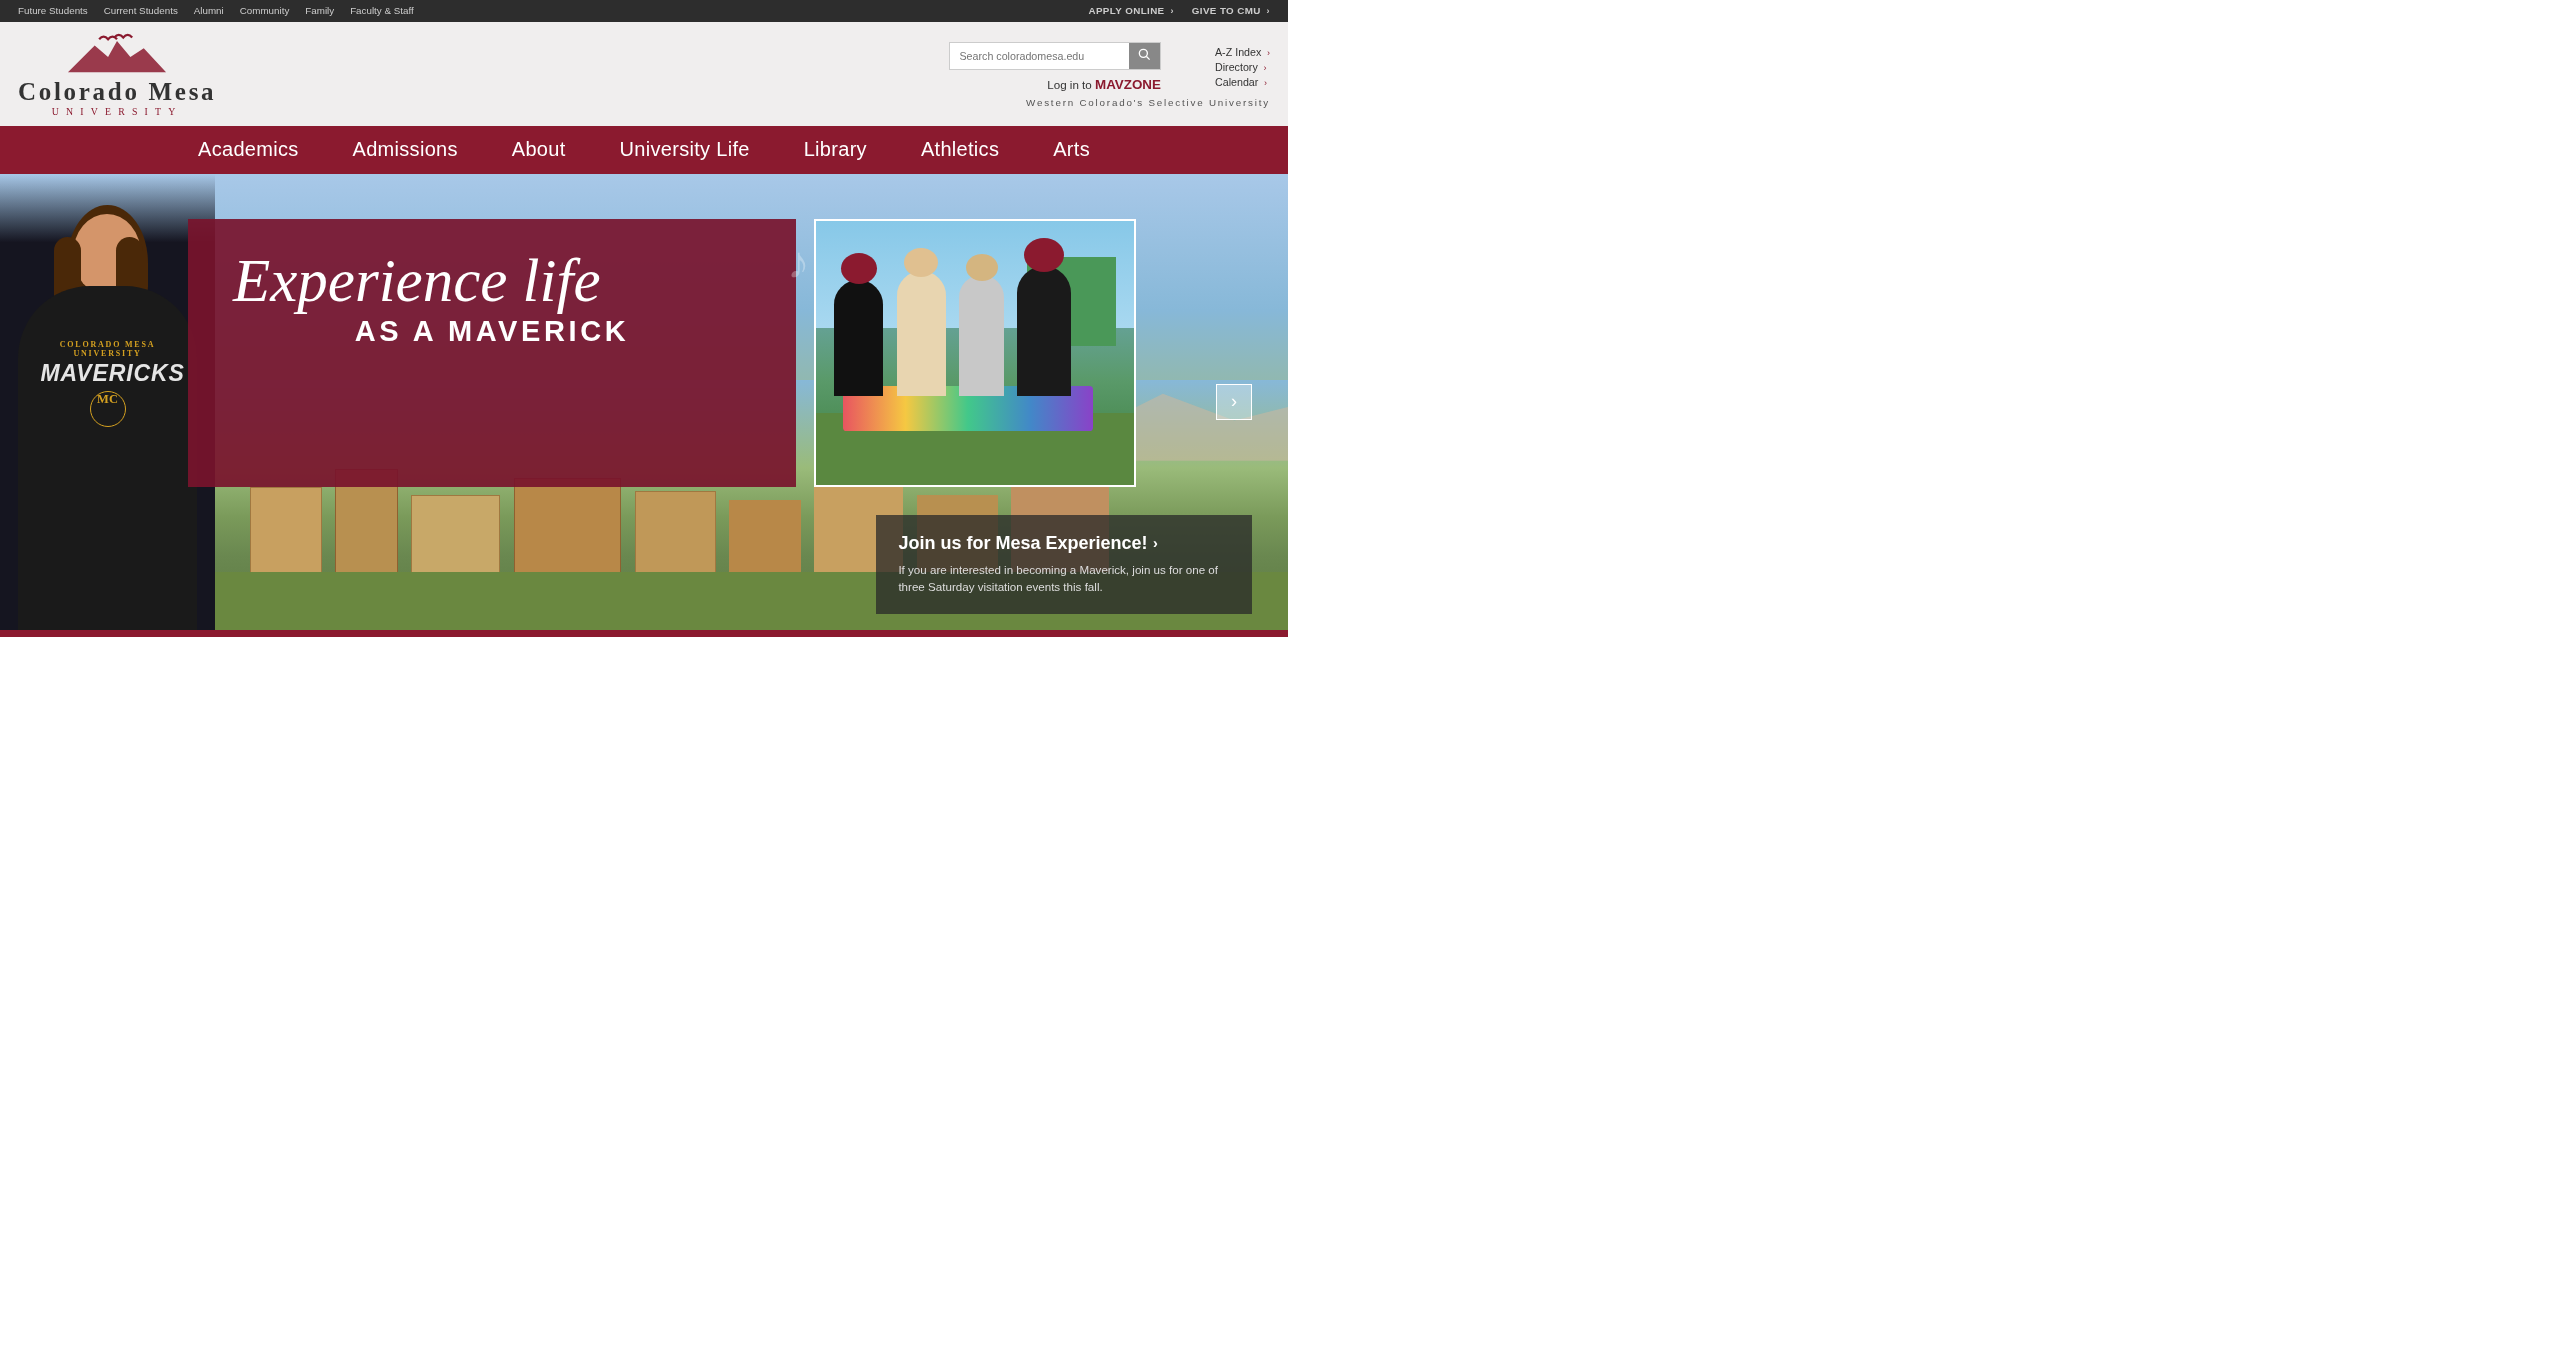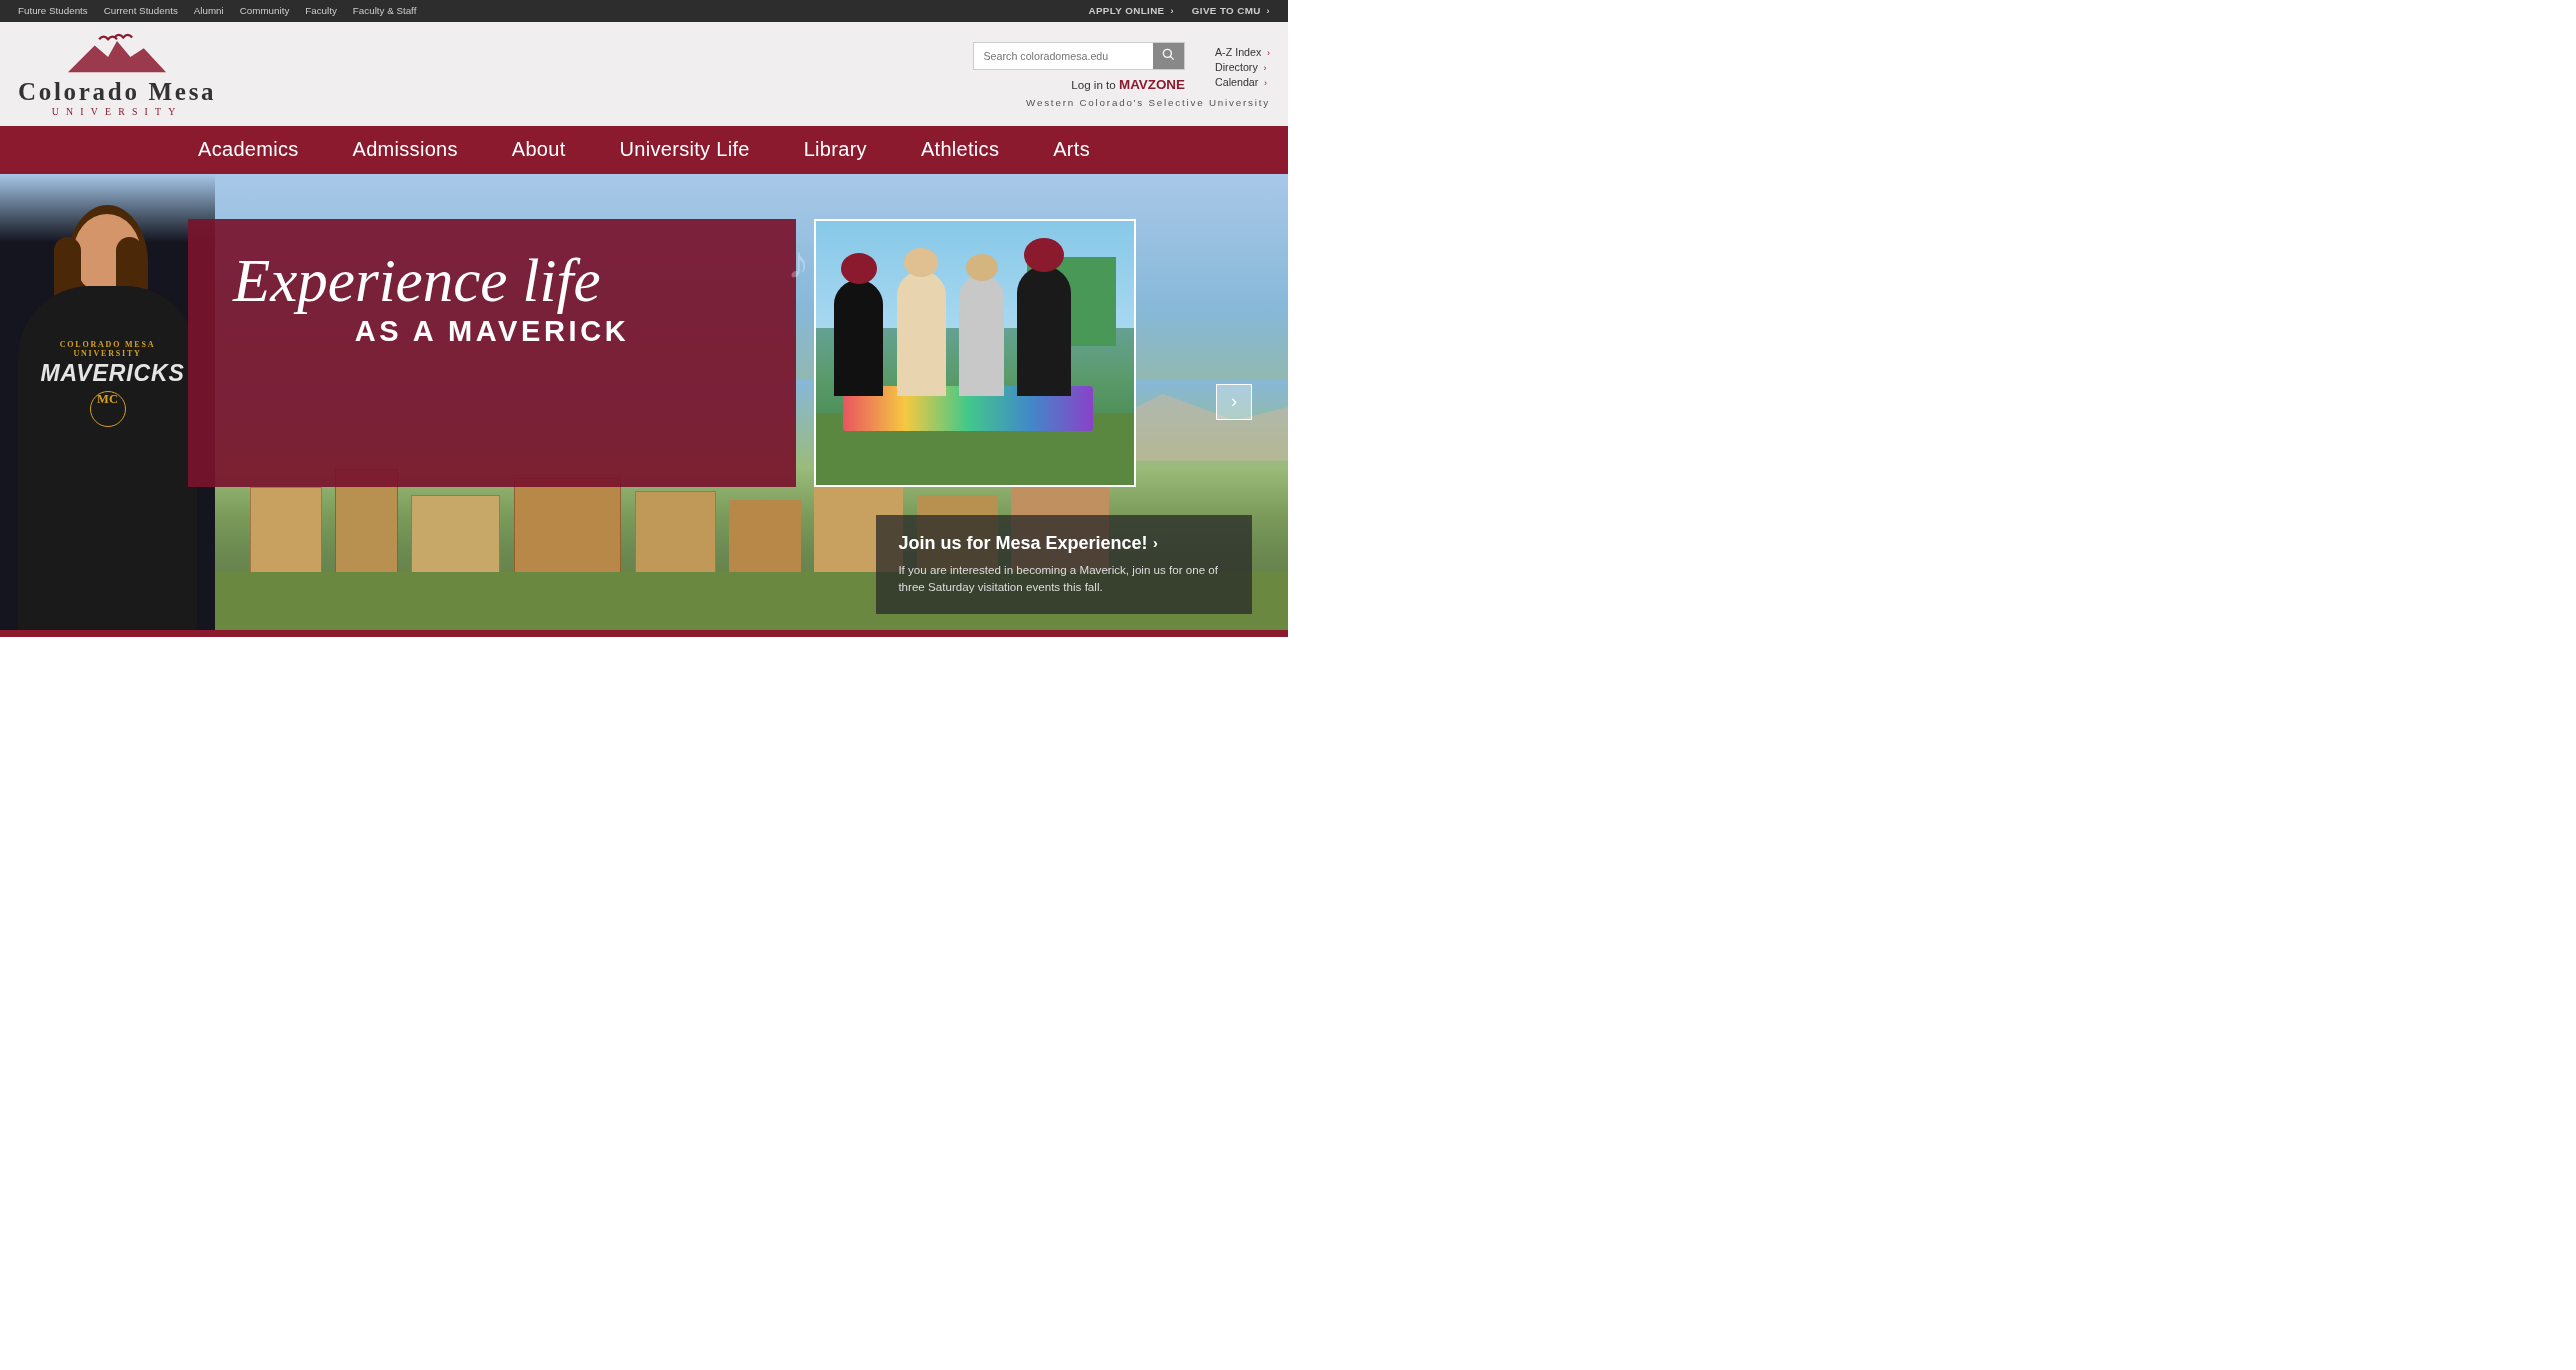--- a/index.html
+++ b/index.html
@@ -65,21 +65,21 @@
     }
     .search-box button {
       background: #888;
       border: none;
       padding: 5.4px 9px;
       cursor: pointer;
       color: white;
     }
     .util-links { display: flex; flex-direction: column; align-items: flex-start; gap: 2.7px; }
     .util-links a {
-      color: #333; text-decoration: none; font-size: 10.7px;
+      color: #333; text-decoration: none; font-size: 10.7px; margin-left: 24px;
     }
     .util-links a .chevron { color: #8b1a2f; }
     .mavzone-line {
       font-size: 11.6px;
       color: #333;
     }
     .mavzone-brand {
       font-weight: bold;
       font-size: 13.4px;
       color: #8b1a2f;
@@ -232,21 +232,21 @@
   </style>
 </head>
 <body>
 
 <div class="top-bar">
   <div class="top-bar-left">
     <a href="#">Future Students</a>
     <a href="#">Current Students</a>
     <a href="#">Alumni</a>
     <a href="#">Community</a>
-    <a href="#">Faculty</a>
+    <a href="#">Family</a>
     <a href="#">Faculty &amp; Staff</a>
   </div>
   <div class="top-bar-right">
     <a href="#">
       <span>APPLY ONLINE</span>
       <span class="chevron">›</span>
     </a>
     <a href="#">
       <span>GIVE TO CMU</span>
       <span class="chevron">›</span>

